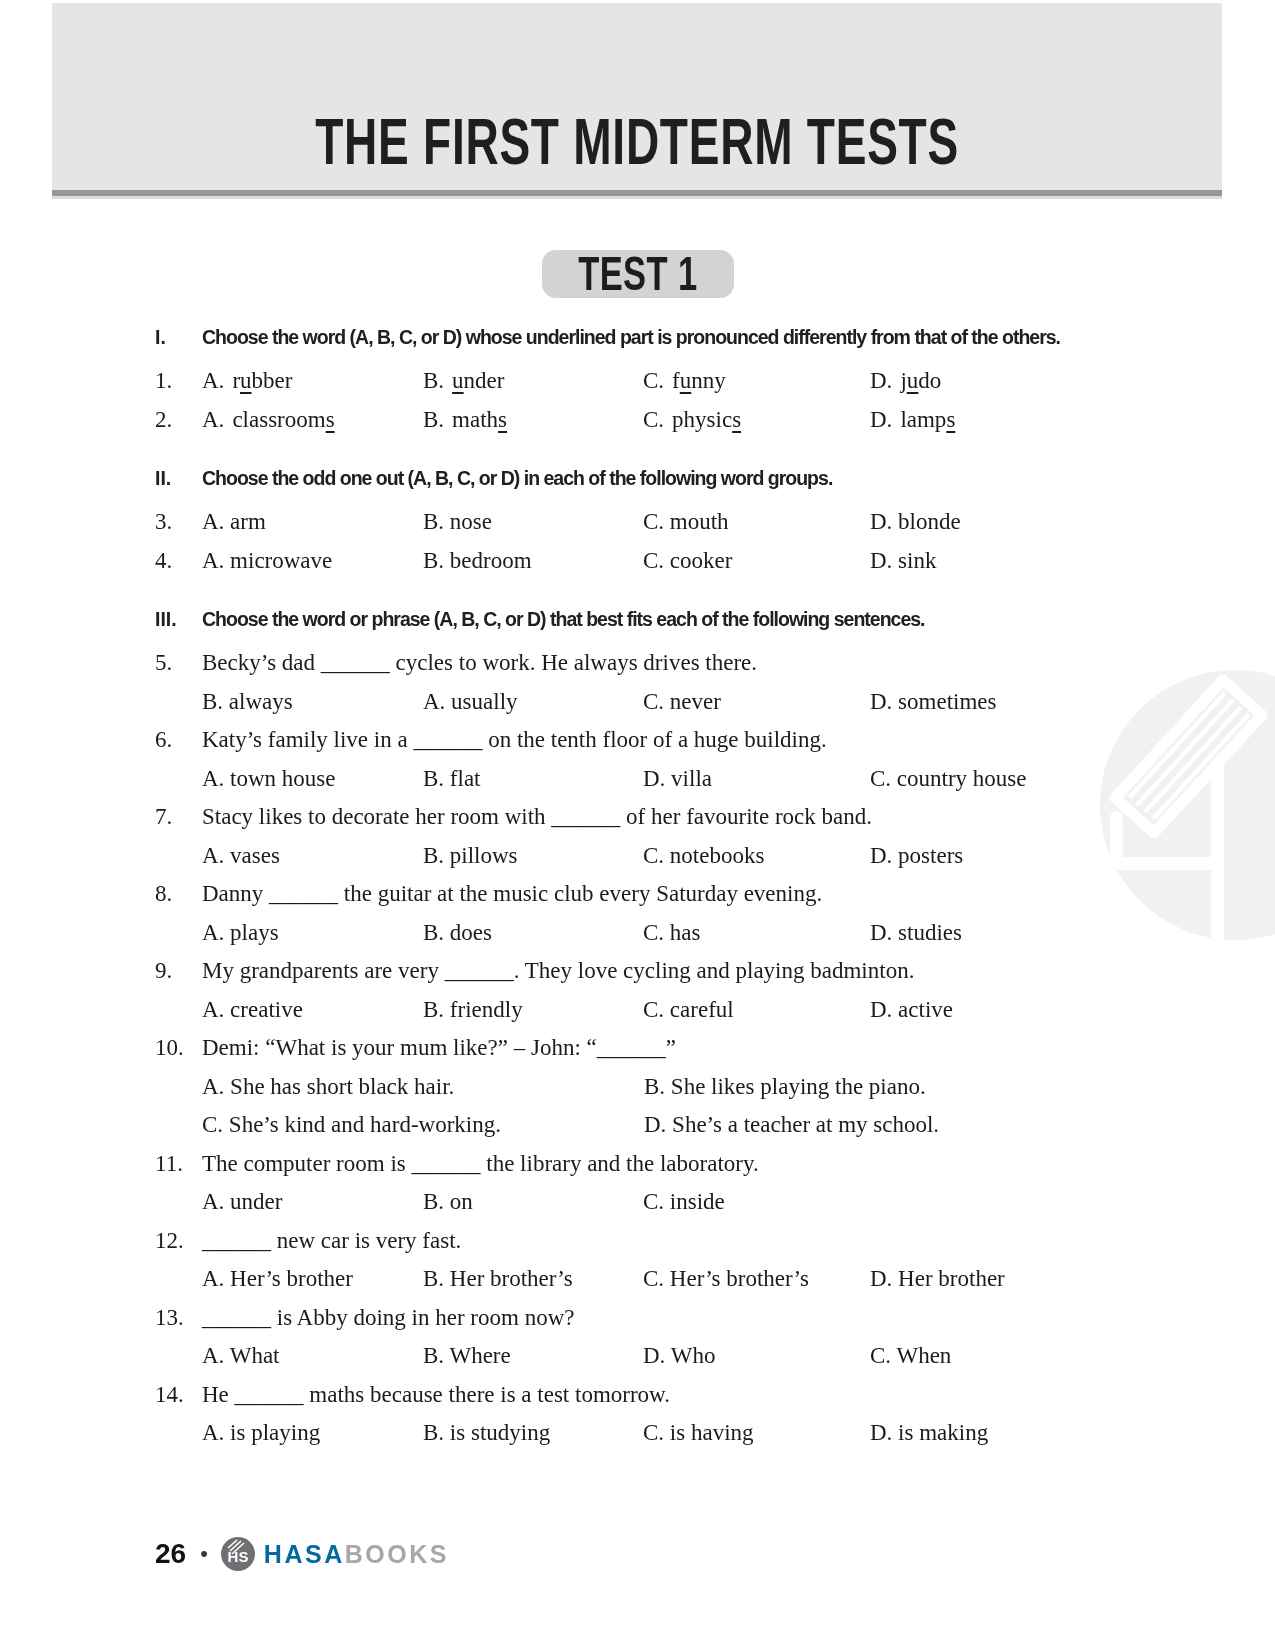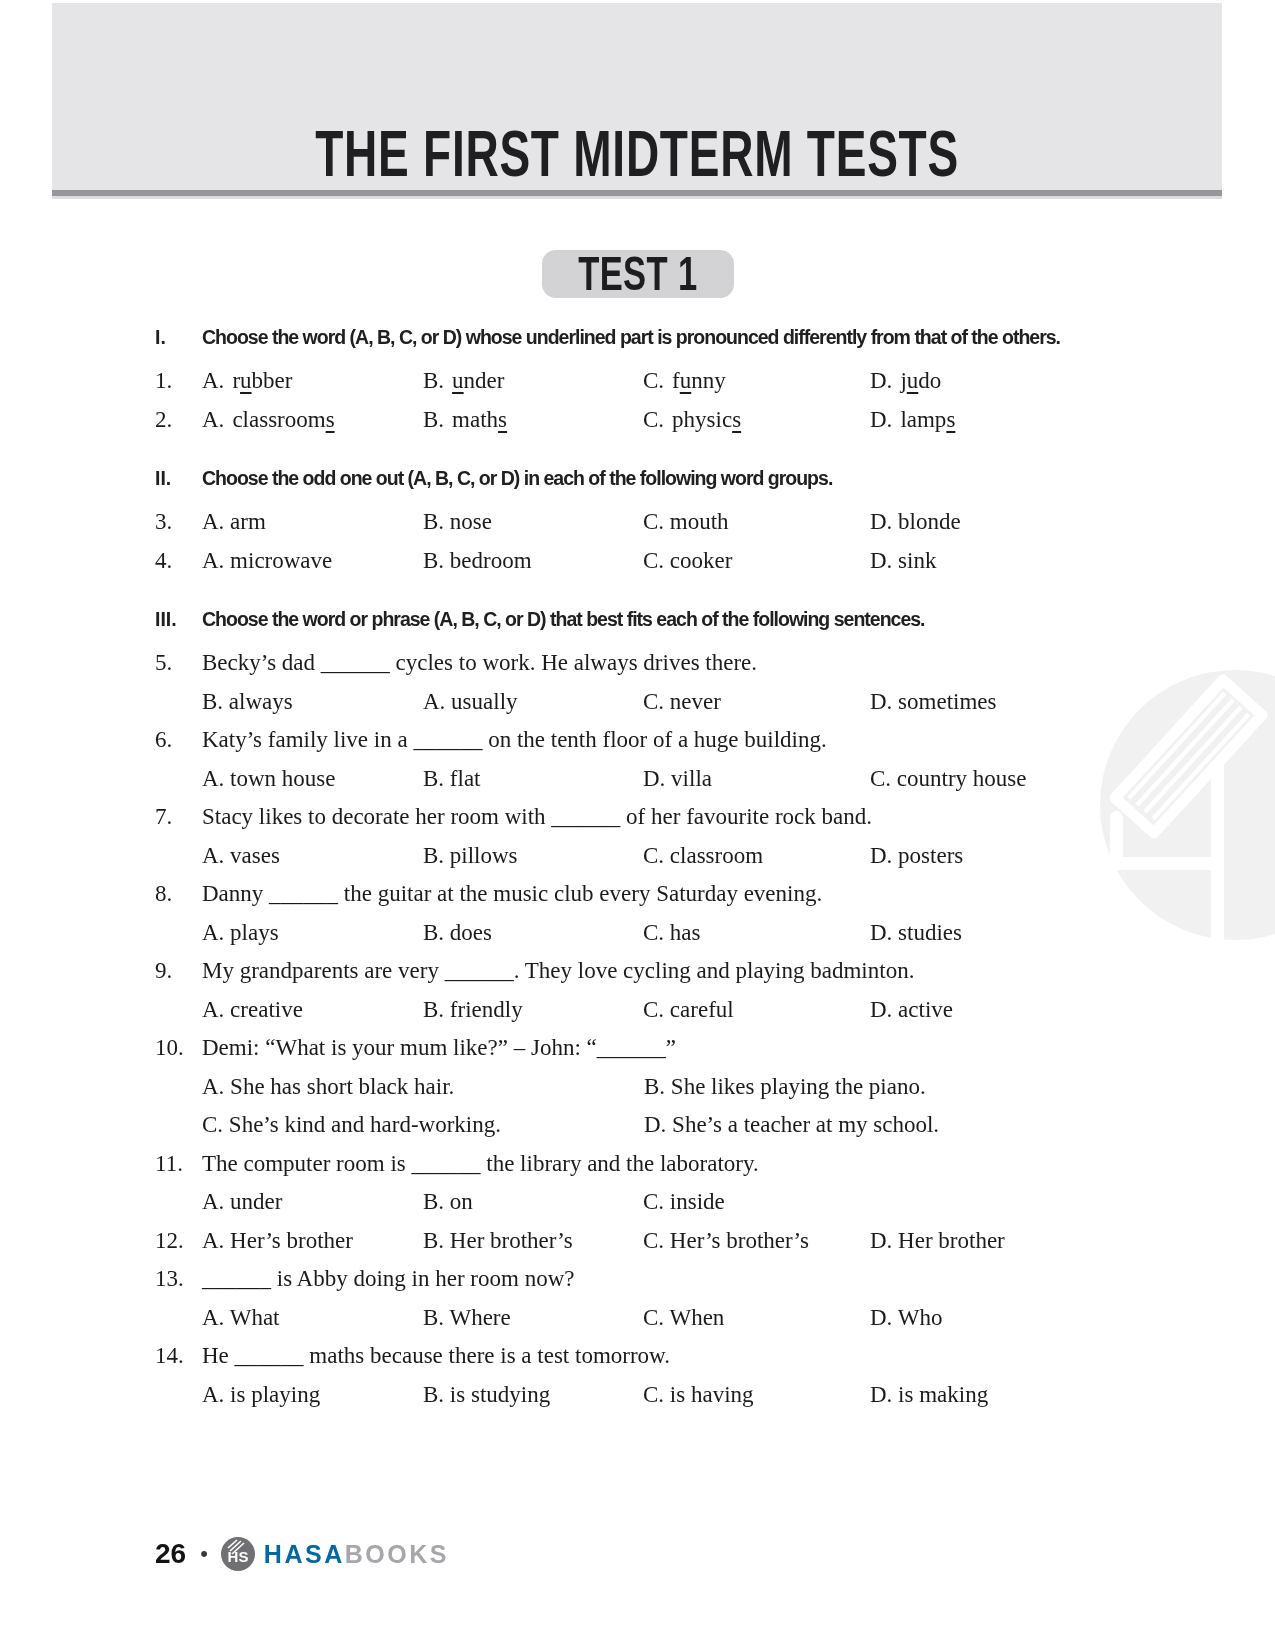--- a/index.html
+++ b/index.html
@@ -1,20 +1,20 @@
 <!DOCTYPE html>
 <html><head>
 <meta charset="utf-8">
 <style>
   html,body{margin:0;padding:0;background:#ffffff;}
   .page{position:relative;width:1275px;height:1650px;background:#ffffff;overflow:hidden;
         font-family:"Liberation Serif",serif;color:#1b1b1b;}
   
   .header-block{margin:3px 53px 0 52px;height:187px;background:#e5e5e7;
-        display:flex;align-items:flex-end;justify-content:center;padding-bottom:4px;box-sizing:border-box;}
+        display:flex;align-items:flex-end;justify-content:center;padding-bottom:16px;box-sizing:border-box;}
   .header-title{margin:0;font-family:"Liberation Sans",sans-serif;font-weight:800;font-size:64px;
         line-height:1;color:#1f1f21;white-space:nowrap;transform:scaleX(0.72);transform-origin:center bottom;
         letter-spacing:1px;}
   .header-bar{margin:0 53px 0 52px;height:6px;background:#96979b;}
   .header-bar-light{margin:0 53px 0 52px;height:3px;background:#dcdcde;}
   
   .badge{position:relative;z-index:2;margin:51px auto 14px;width:192px;height:48px;background:#d3d3d5;
         border-radius:14px;display:flex;align-items:center;justify-content:center;}
   .badge-text{font-family:"Liberation Sans",sans-serif;font-weight:800;font-size:48px;line-height:1;
         color:#1d1d1f;white-space:nowrap;transform:scaleX(0.72);letter-spacing:0.5px;}
@@ -190,21 +190,21 @@
   </div>
 
   <div class="question">
     <div class="q-row">
       <span class="q-num">7.</span>
       <div class="q-body">
         <p class="q-prompt">Stacy likes to decorate her room with ______ of her favourite rock band.</p>
         <div class="q-options">
                   <span class="opt">A. vases</span>
                   <span class="opt">B. pillows</span>
-                  <span class="opt">C. classroom</span>
+                  <span class="opt">C. notebooks</span>
                   <span class="opt">D. posters</span>
                 </div>
       </div>
     </div>
   </div>
 
   <div class="question">
     <div class="q-row">
       <span class="q-num">8.</span>
       <div class="q-body">
@@ -260,40 +260,41 @@
                   <span class="opt">C. inside</span>
                 </div>
       </div>
     </div>
   </div>
 
   <div class="question">
     <div class="q-row">
       <span class="q-num">12.</span>
       <div class="q-body">
+        <p class="q-prompt">______ new car is very fast.</p>
         <div class="q-options">
                   <span class="opt">A. Her’s brother</span>
                   <span class="opt">B. Her brother’s</span>
                   <span class="opt">C. Her’s brother’s</span>
                   <span class="opt">D. Her brother</span>
                 </div>
       </div>
     </div>
   </div>
 
   <div class="question">
     <div class="q-row">
       <span class="q-num">13.</span>
       <div class="q-body">
         <p class="q-prompt">______ is Abby doing in her room now?</p>
         <div class="q-options">
                   <span class="opt">A. What</span>
                   <span class="opt">B. Where</span>
+                  <span class="opt">D. Who</span>
                   <span class="opt">C. When</span>
-                  <span class="opt">D. Who</span>
                 </div>
       </div>
     </div>
   </div>
 
   <div class="question">
     <div class="q-row">
       <span class="q-num">14.</span>
       <div class="q-body">
         <p class="q-prompt">He ______ maths because there is a test tomorrow.</p>

